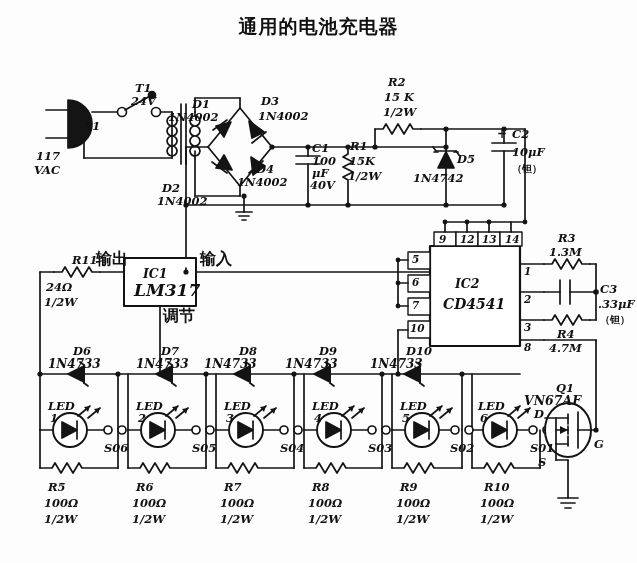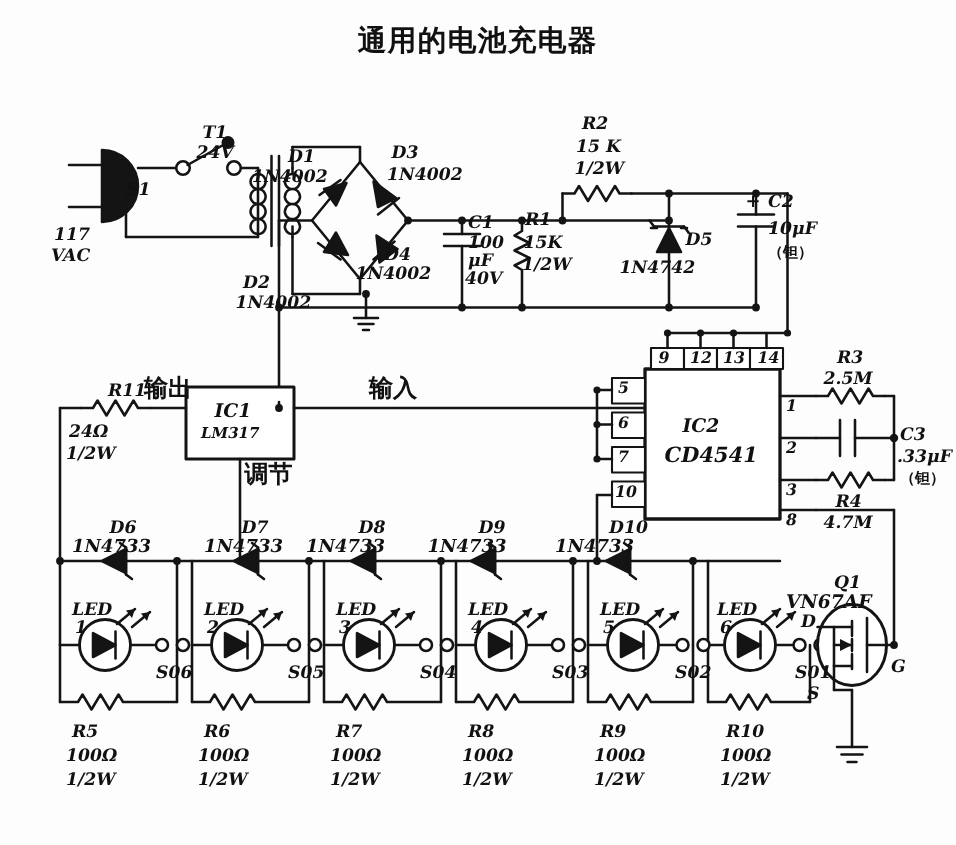--- a/index.html
+++ b/index.html
@@ -528,23 +528,23 @@
 
   <div class="lbl" style="left:457px; top:153px;">D5</div>
   <div class="lbl" style="left:413px; top:172px;">1N4742</div>
 
   <div class="lbl" style="left:497px; top:128px; font-size:12px;">+</div>
   <div class="lbl" style="left:512px; top:128px;">C2</div>
   <div class="lbl" style="left:512px; top:146px;">10μF</div>
   <div class="lbl cn sm" style="left:512px; top:163px;">（钽）</div>
 
   <div class="lbl" style="left:143px; top:268px; font-size:12.5px;">IC1</div>
-  <div class="lbl" style="left:134px; top:284px; font-size:10px;">LM317</div>
+  <div class="lbl" style="left:134px; top:284px; font-size:17px;">LM317</div>
   <div class="lbl cn" style="left:96px; top:253px;">输出</div>
-  <div class="lbl cn" style="left:200px; top:253px;margin-left:46px;">输入</div>
+  <div class="lbl cn" style="left:200px; top:253px;">输入</div>
   <div class="lbl cn" style="left:163px; top:310px;">调节</div>
 
   <div class="lbl" style="left:72px; top:254px;">R11</div>
   <div class="lbl" style="left:46px; top:281px;">24Ω</div>
   <div class="lbl" style="left:44px; top:296px;">1/2W</div>
 
   <div class="lbl" style="left:455px; top:278px; font-size:12.5px;">IC2</div>
   <div class="lbl" style="left:443px; top:298px; font-size:14px;">CD4541</div>
 
   <div class="lbl pin" style="left:439px; top:233px;">9</div>
@@ -556,21 +556,21 @@
   <div class="lbl pin" style="left:412px; top:276px;">6</div>
   <div class="lbl pin" style="left:412px; top:299px;">7</div>
   <div class="lbl pin" style="left:410px; top:322px;">10</div>
 
   <div class="lbl pin" style="left:524px; top:265px;">1</div>
   <div class="lbl pin" style="left:524px; top:293px;">2</div>
   <div class="lbl pin" style="left:524px; top:321px;">3</div>
   <div class="lbl pin" style="left:524px; top:341px;">8</div>
 
   <div class="lbl" style="left:558px; top:232px;">R3</div>
-  <div class="lbl" style="left:549px; top:246px;">2.5M</div>
+  <div class="lbl" style="left:549px; top:246px;">1.3M</div>
   <div class="lbl" style="left:600px; top:283px;">C3</div>
   <div class="lbl" style="left:598px; top:298px;">.33μF</div>
   <div class="lbl cn sm" style="left:600px; top:314px;">（钽）</div>
   <div class="lbl" style="left:557px; top:328px;">R4</div>
   <div class="lbl" style="left:549px; top:342px;">4.7M</div>
 
   <div class="lbl" style="left:73px; top:345px;">D6</div>
   <div class="lbl" style="left:48px; top:358px; font-size:12px;">1N4733</div>
   <div class="lbl" style="left:161px; top:345px;">D7</div>
   <div class="lbl" style="left:136px; top:358px; font-size:12px;">1N4733</div>

